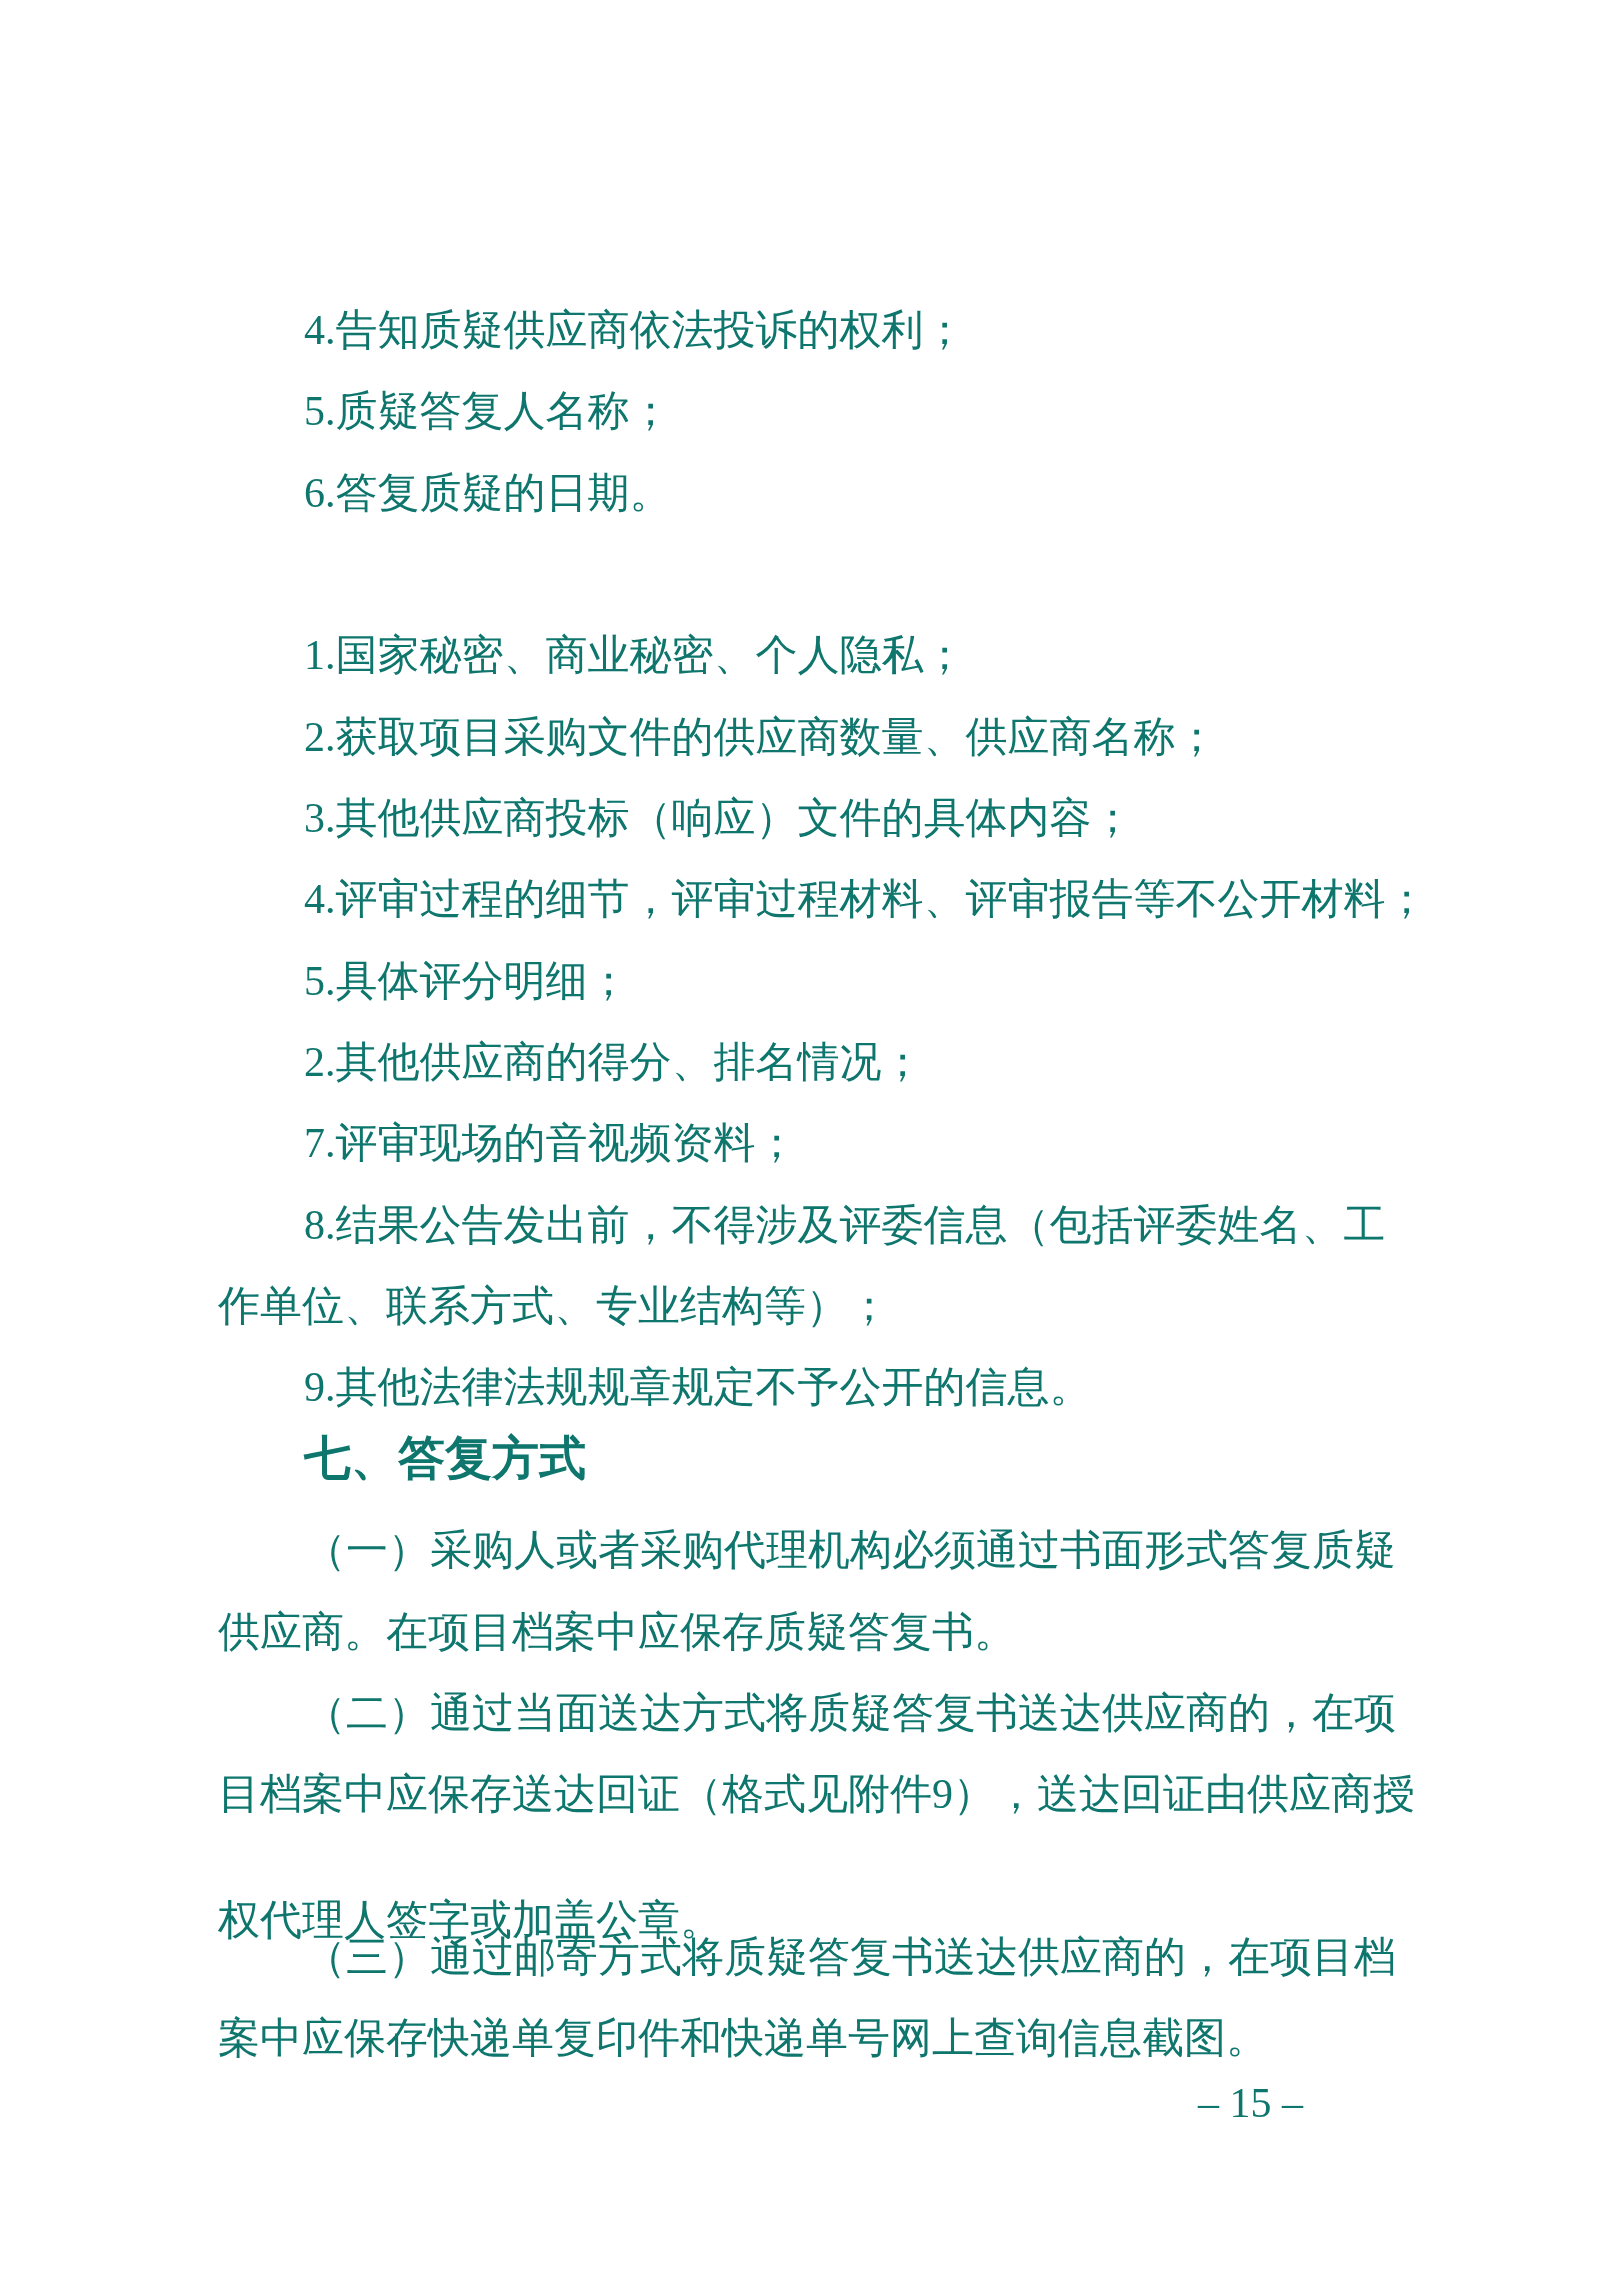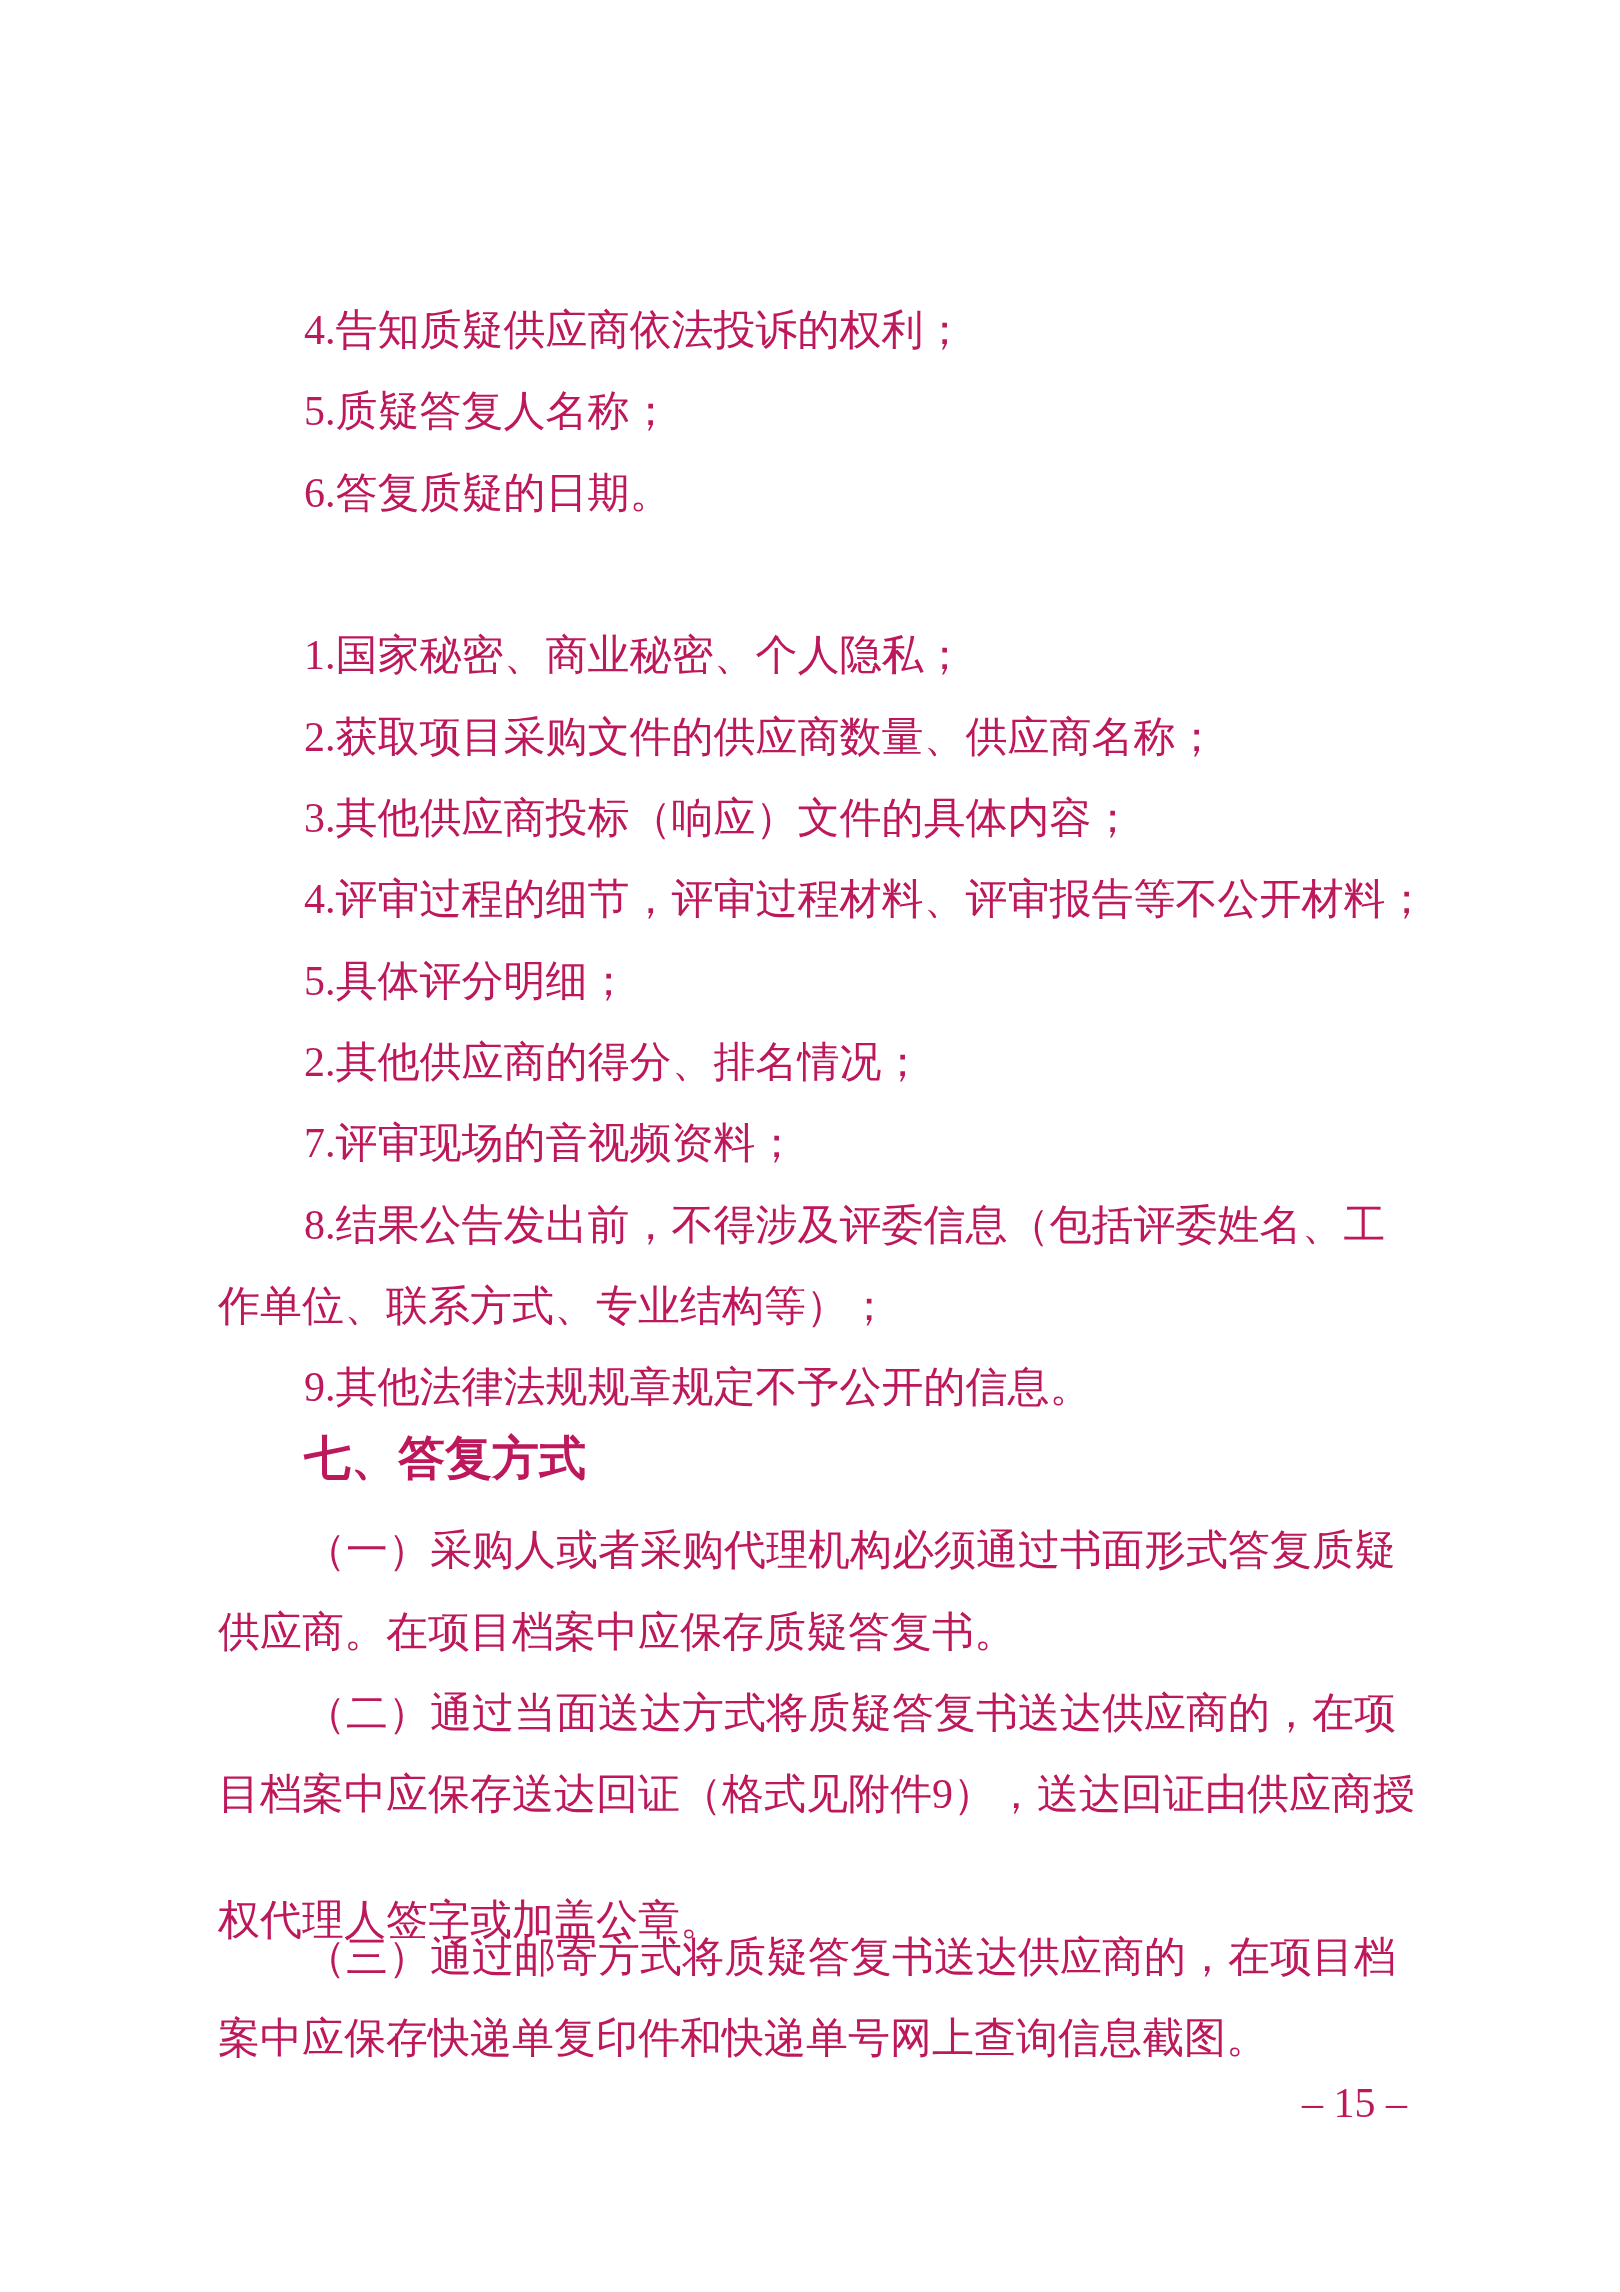--- a/index.html
+++ b/index.html
@@ -5,21 +5,21 @@
   html, body {
     margin: 0;
     padding: 0;
     background: #ffffff;
   }
   .page {
     position: relative;
     width: 1620px;
     height: 2293px;
     background: #ffffff;
-    color: #be185d;
+    color: #0f766e;
     font-family: "Liberation Serif", "DejaVu Serif", serif;
     overflow: hidden;
   }
   .line {
     position: absolute;
     left: 218px;
     width: 1189px;
     height: 59px;
     font-size: 42px;
     line-height: 57px;
@@ -35,21 +35,21 @@
     font-weight: bold;
     font-size: 47px;
   }
   .pagenum {
     position: absolute;
     top: 2080px;
     left: 1198px;
     width: 209px;
     font-size: 42px;
     line-height: 47px;
-    text-align: right;
+    text-align: left;
     font-family: "Liberation Serif", "DejaVu Serif", serif;
   }
 </style>
 </head>
 <body>
 
 <div class="page">
 
   <div class="line indent" style="top:302px">4.告知质疑供应商依法投诉的权利；</div>
   <div class="line indent" style="top:383px">5.质疑答复人名称；</div>

